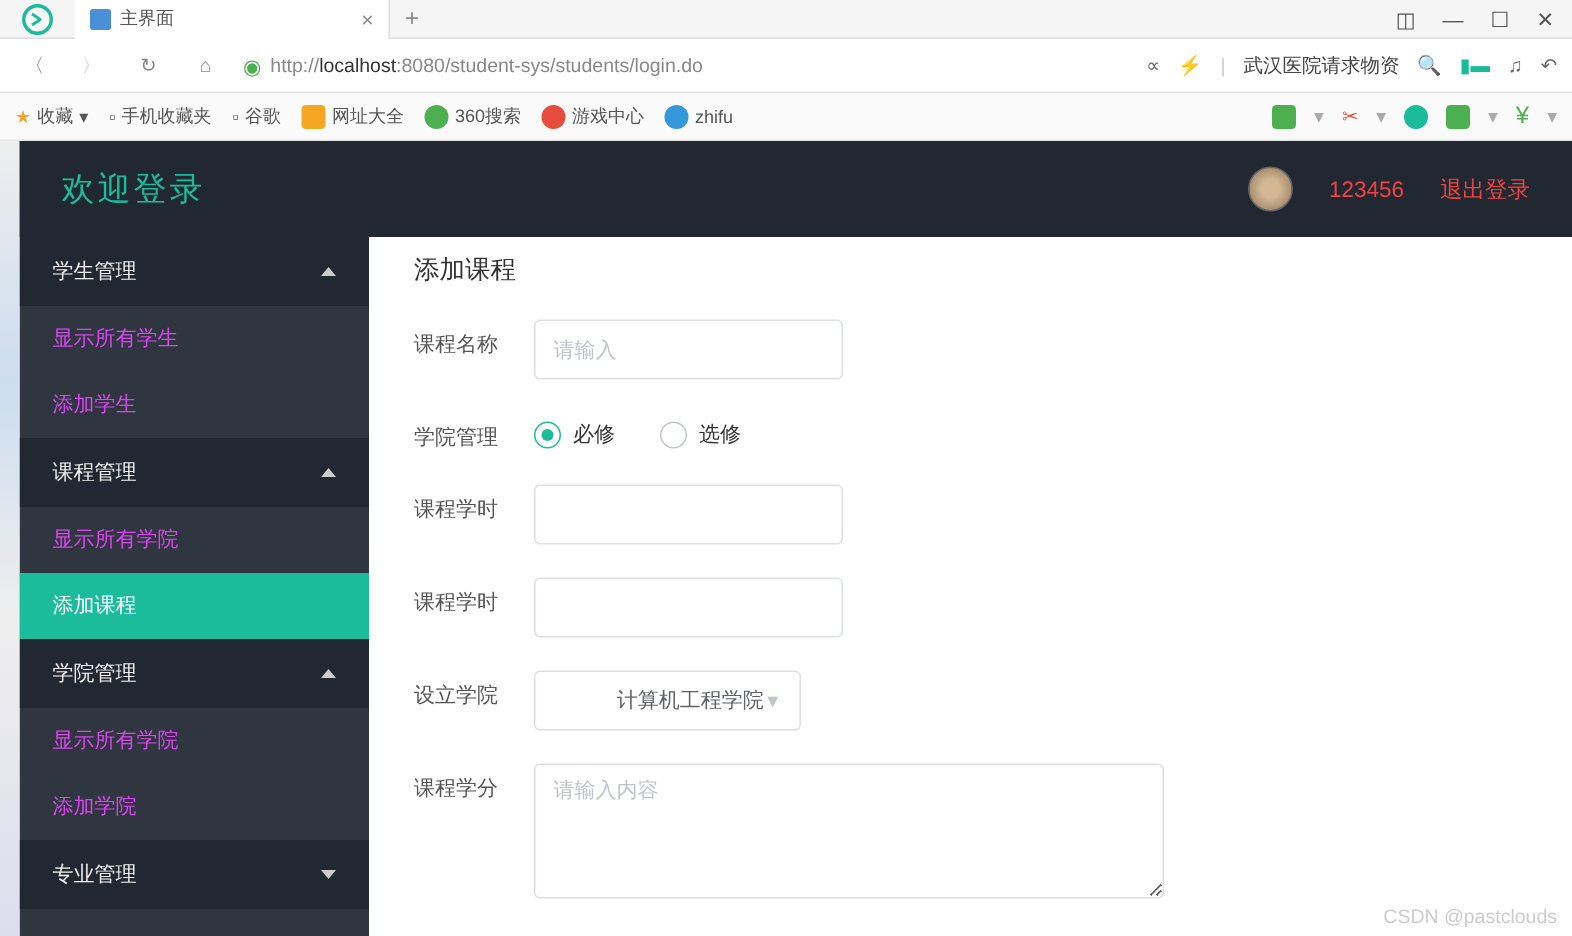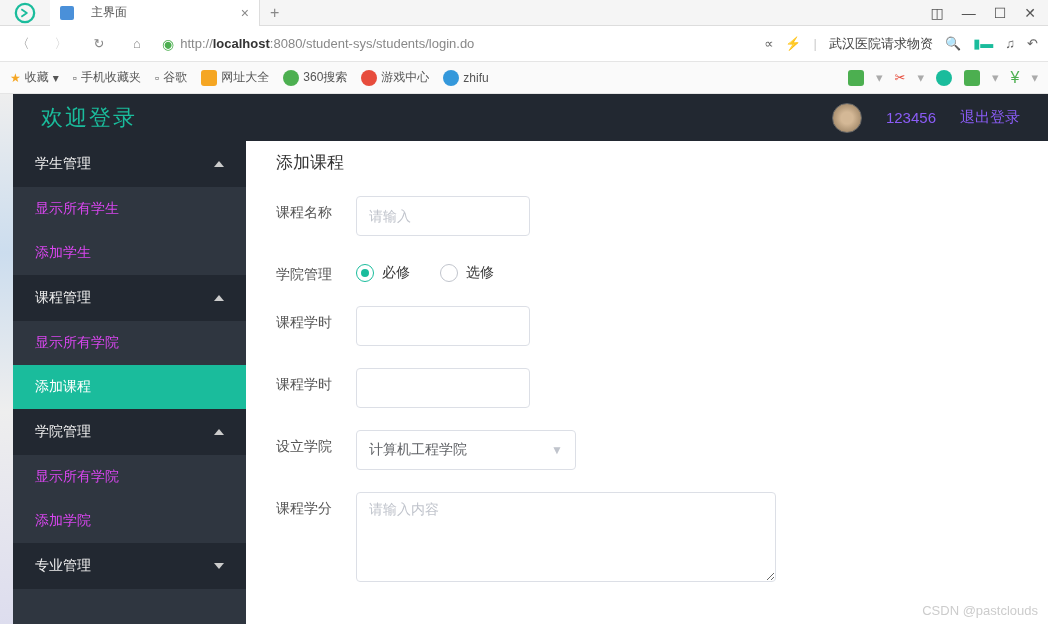--- a/index.html
+++ b/index.html
@@ -1,69 +1,69 @@
 <!DOCTYPE html>
 <html><head>
 <meta charset="utf-8">
 <style>
 *{margin:0;padding:0;box-sizing:border-box;font-family:"Microsoft YaHei",Arial,sans-serif}
 body{width:1048px;height:624px;overflow:hidden;background:#fff;font-size:13px;color:#333}
 .browser-top{height:26px;background:#f5f5f5;display:flex;align-items:center;border-bottom:1px solid #ddd}
 .browser-logo{width:50px;display:flex;align-items:center;justify-content:center}
 .browser-logo svg{width:22px;height:22px}
 .tab{background:#fff;height:26px;display:flex;align-items:center;padding:0 10px;border-right:1px solid #ddd;min-width:210px;justify-content:space-between}
-.tab-title{display:flex;align-items:center;gap:17px;font-size:12px;color:#555}
+.tab-title{display:flex;align-items:center;gap:6px;font-size:12px;color:#555}
 .tab-favicon{width:14px;height:14px;background:#4a90d9;border-radius:2px}
 .tab-close{color:#888;cursor:pointer;font-size:14px}
 .tab-new{padding:0 10px;color:#888;cursor:pointer;font-size:16px}
 .win-controls{margin-left:auto;display:flex;gap:18px;padding-right:12px;color:#555}
 .win-controls span{cursor:pointer;font-size:14px}
 .addr-bar{height:36px;display:flex;align-items:center;gap:12px;padding:0 10px;border-bottom:1px solid #e5e5e5}
 .nav-btn{width:26px;height:26px;display:flex;align-items:center;justify-content:center;color:#888;cursor:pointer;border-radius:3px}
 .url-wrap{flex:1;display:flex;align-items:center;gap:6px}
 .shield{color:#4caf50;font-size:14px}
 .url{color:#888;font-size:13px}
-.url b{color:#333;font-weight:bold}
+.url b{color:#333;font-weight:normal}
 .addr-right{display:flex;align-items:center;gap:12px;color:#666}
 .addr-right .bolt{color:#4caf50}
 .hot{font-size:13px;color:#444}
 .bookmark-bar{height:32px;display:flex;align-items:center;padding:0 10px;gap:14px;border-bottom:1px solid #e5e5e5;background:#fafafa}
 .bm-item{display:flex;align-items:center;gap:4px;font-size:12px;color:#555;cursor:pointer}
 .bm-star{color:#f5a623}
 .bm-right{margin-left:auto;display:flex;gap:12px;align-items:center}
 .bm-ico{width:16px;height:16px;border-radius:3px}
 .app{position:absolute;left:13px;right:0;top:94px;bottom:0;background:#fff;display:flex;flex-direction:column}
 .left-stripe{position:absolute;left:0;top:94px;bottom:0;width:13px;background:linear-gradient(180deg,#eee,#cde 30%,#eee 60%,#dde)}
-.app-header{height:47px;background:#222831;display:flex;align-items:center;padding:0 28px}
+.app-header{height:64px;background:#222831;display:flex;align-items:center;padding:0 28px}
 .app-title{color:#1abc9c;font-size:22px;letter-spacing:2px}
-.hdr-right{margin-left:auto;display:flex;align-items:center;gap:24px;color:#8b5cf6}
+.hdr-right{margin-left:auto;display:flex;align-items:center;gap:24px;color:#ef4444}
 .avatar{width:30px;height:30px;border-radius:50%;background:radial-gradient(circle,#d4b896 30%,#8b7355);border:1px solid #666}
 .user-id{font-size:15px}
 .logout{font-size:15px;cursor:pointer}
 .app-body{flex:1;display:flex;overflow:hidden}
 .sidebar{width:233px;background:#2f3640;color:#ccc;overflow-y:auto}
 .sb-group{height:46px;display:flex;align-items:center;padding:0 22px;justify-content:space-between;background:#222831;color:#eee;cursor:pointer;font-size:14px}
 .sb-item{height:44px;display:flex;align-items:center;padding:0 22px;color:#d946ef;cursor:pointer;font-size:14px}
 .sb-item.active{background:#1abc9c;color:#fff}
 .chev{width:0;height:0;border-left:5px solid transparent;border-right:5px solid transparent}
 .chev.up{border-bottom:6px solid #ccc}
 .chev.down{border-top:6px solid #ccc}
 .content{flex:1;padding:10px 30px 20px;overflow-y:auto}
 .page-title{font-size:17px;color:#333;margin-bottom:22px;font-weight:normal}
 .form-row{display:flex;align-items:flex-start;margin-bottom:22px}
 .form-label{width:80px;color:#555;font-size:14px;padding-top:8px}
 .form-ctrl{flex:0 1 auto}
-.inp{width:174px;height:40px;border:1px solid #dcdfe6;border-radius:4px;padding:0 12px;font-size:14px;color:#333}
+.inp{width:206px;height:40px;border:1px solid #dcdfe6;border-radius:4px;padding:0 12px;font-size:14px;color:#333}
 .inp::placeholder{color:#c0c4cc}
 .radios{display:flex;gap:30px;align-items:center;padding-top:6px}
 .radio{display:flex;gap:8px;cursor:pointer;font-size:14px}
 .radio-circ{width:18px;height:18px;border:1px solid #c0c4cc;border-radius:50%;display:flex;align-items:center;justify-content:center}
 .radio.sel .radio-circ{border-color:#1abc9c}
 .radio.sel .radio-dot{width:8px;height:8px;background:#1abc9c;border-radius:50%}
-.select{width:220px;height:40px;border:1px solid #dcdfe6;border-radius:4px;padding:0 12px;display:flex;align-items:center;justify-content:space-between;cursor:pointer;font-size:14px;color:#606266}
+.select{width:178px;height:40px;border:1px solid #dcdfe6;border-radius:4px;padding:0 12px;display:flex;align-items:center;justify-content:flex-end;cursor:pointer;font-size:14px;color:#606266}
 .sel-arrow{color:#c0c4cc;font-size:12px}
 .textarea{width:420px;height:90px;border:1px solid #dcdfe6;border-radius:4px;padding:8px 12px;font-size:14px;resize:both}
 .textarea::placeholder{color:#c0c4cc}
 .watermark{position:absolute;right:10px;bottom:6px;color:#ccc;font-size:13px}
 </style>
 </head>
 <body>
 
 <div class="browser-top">
   <div class="browser-logo">

